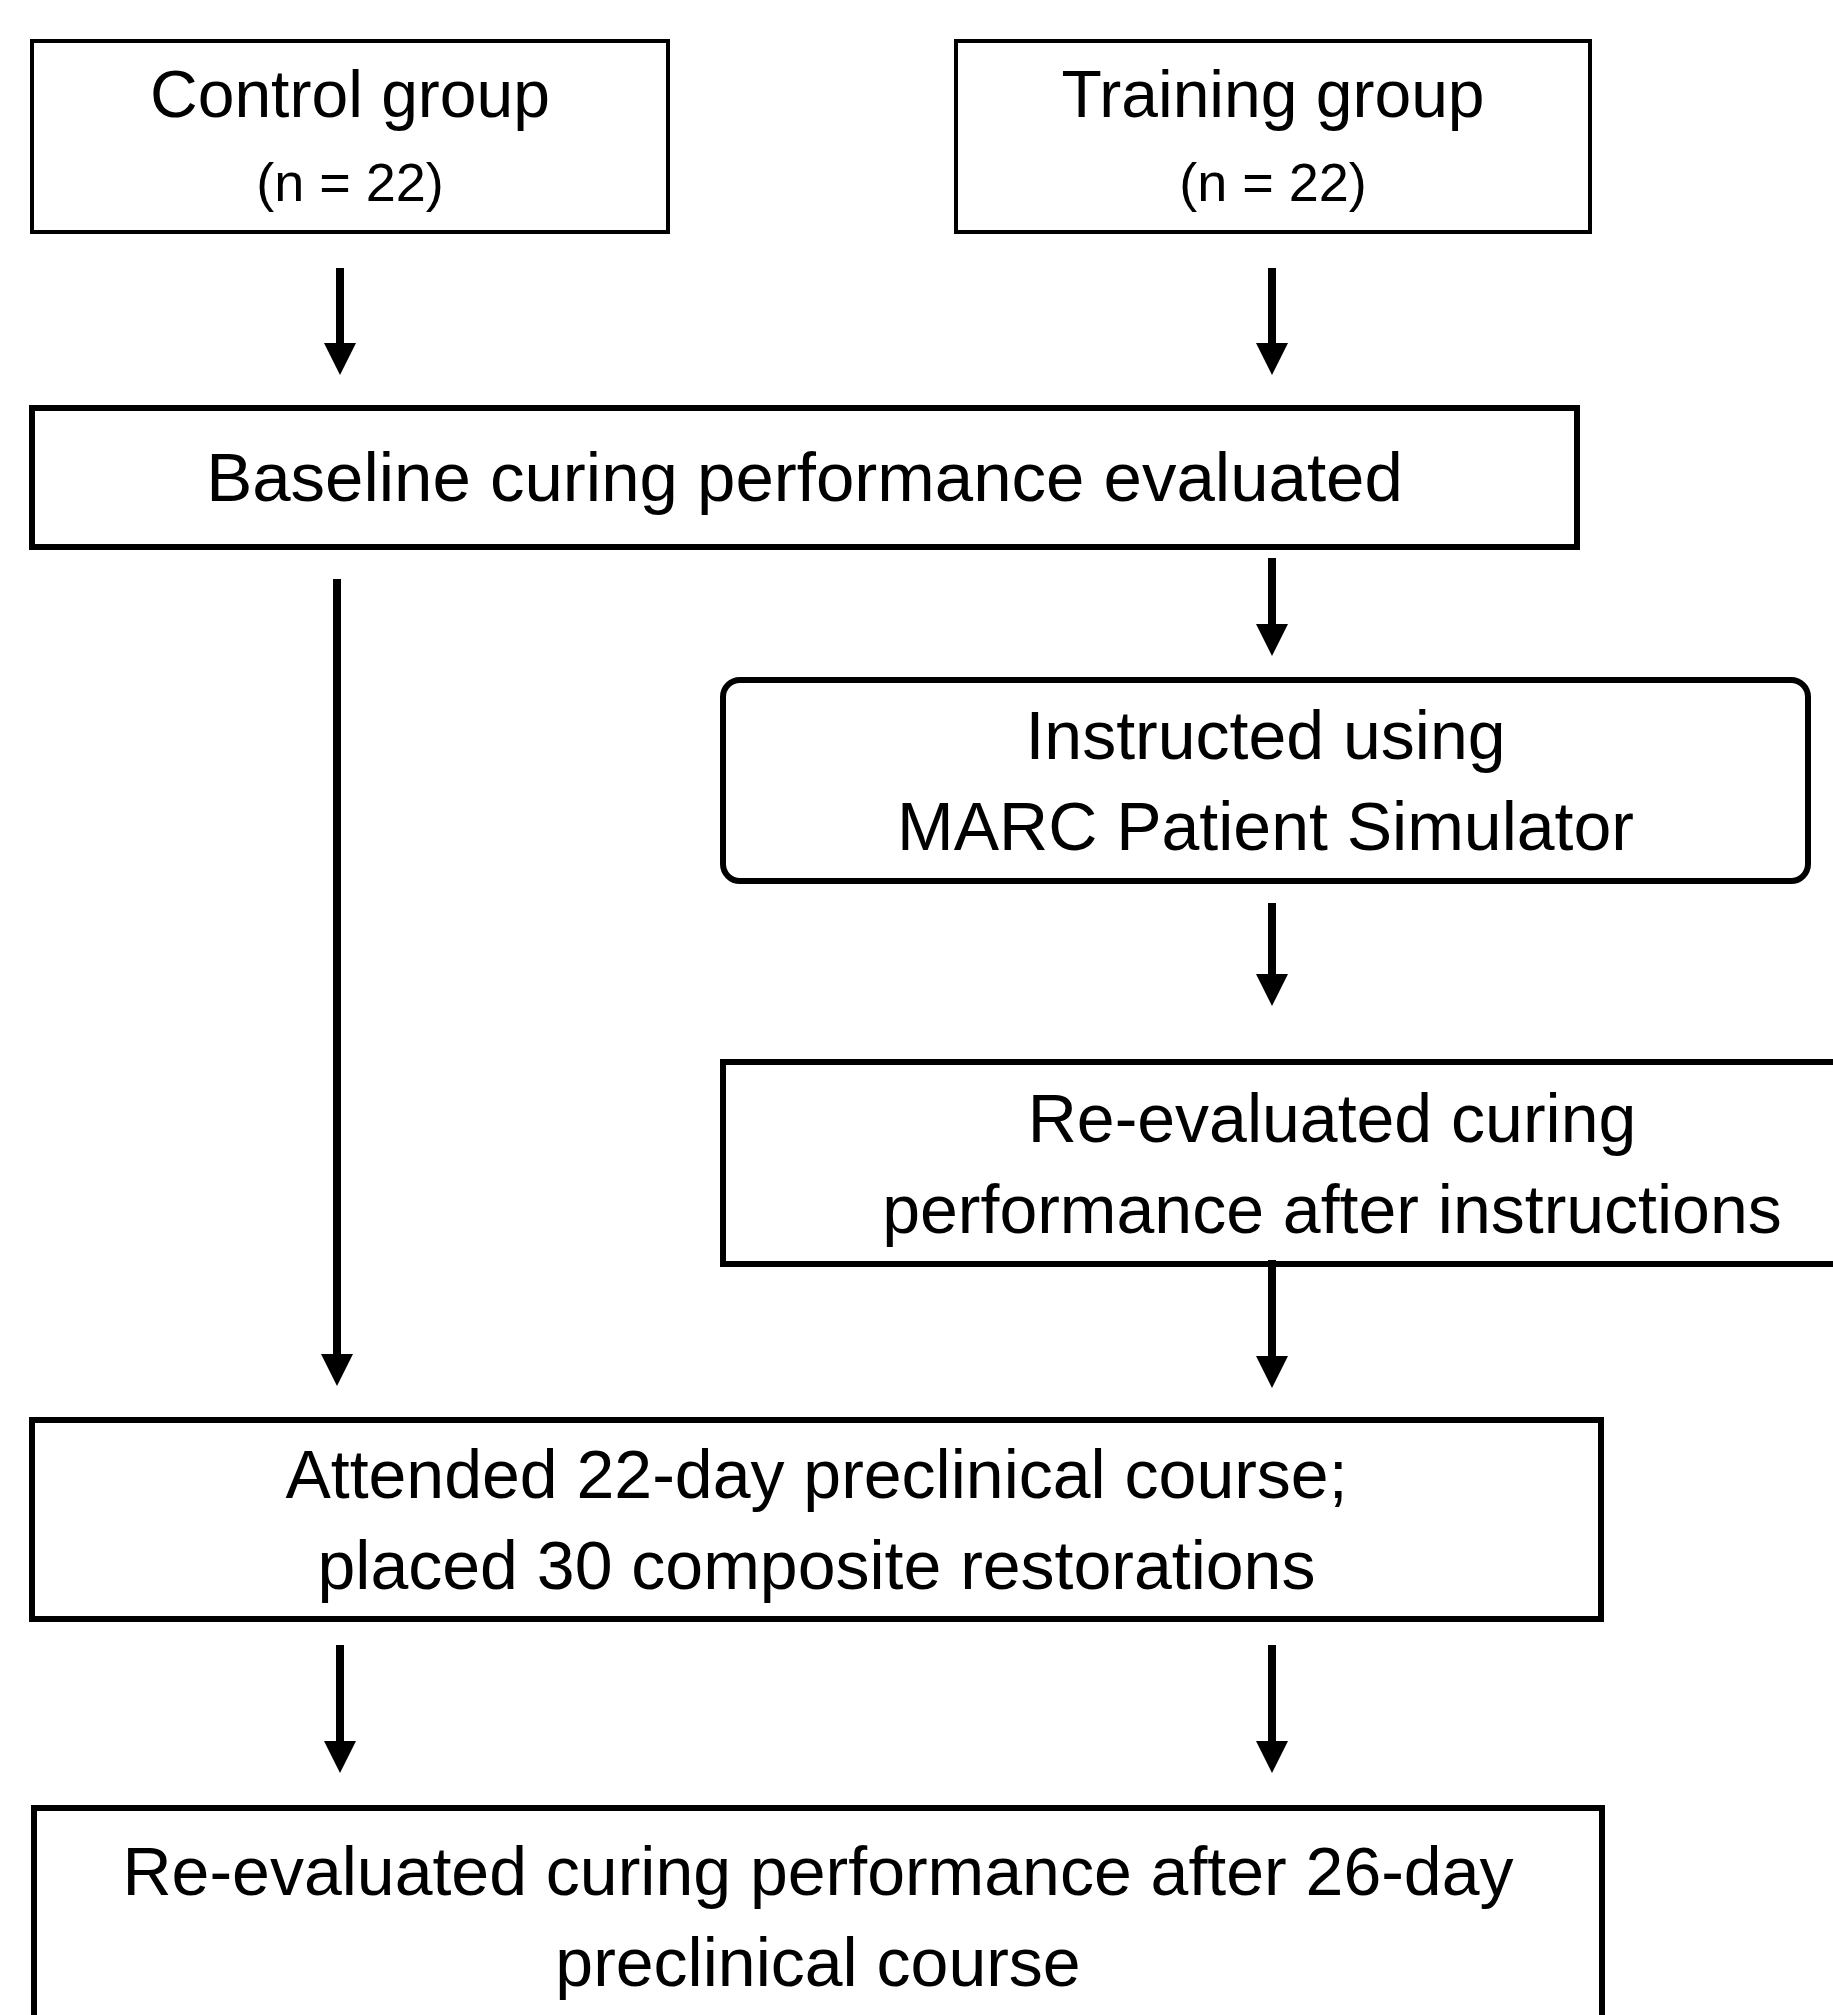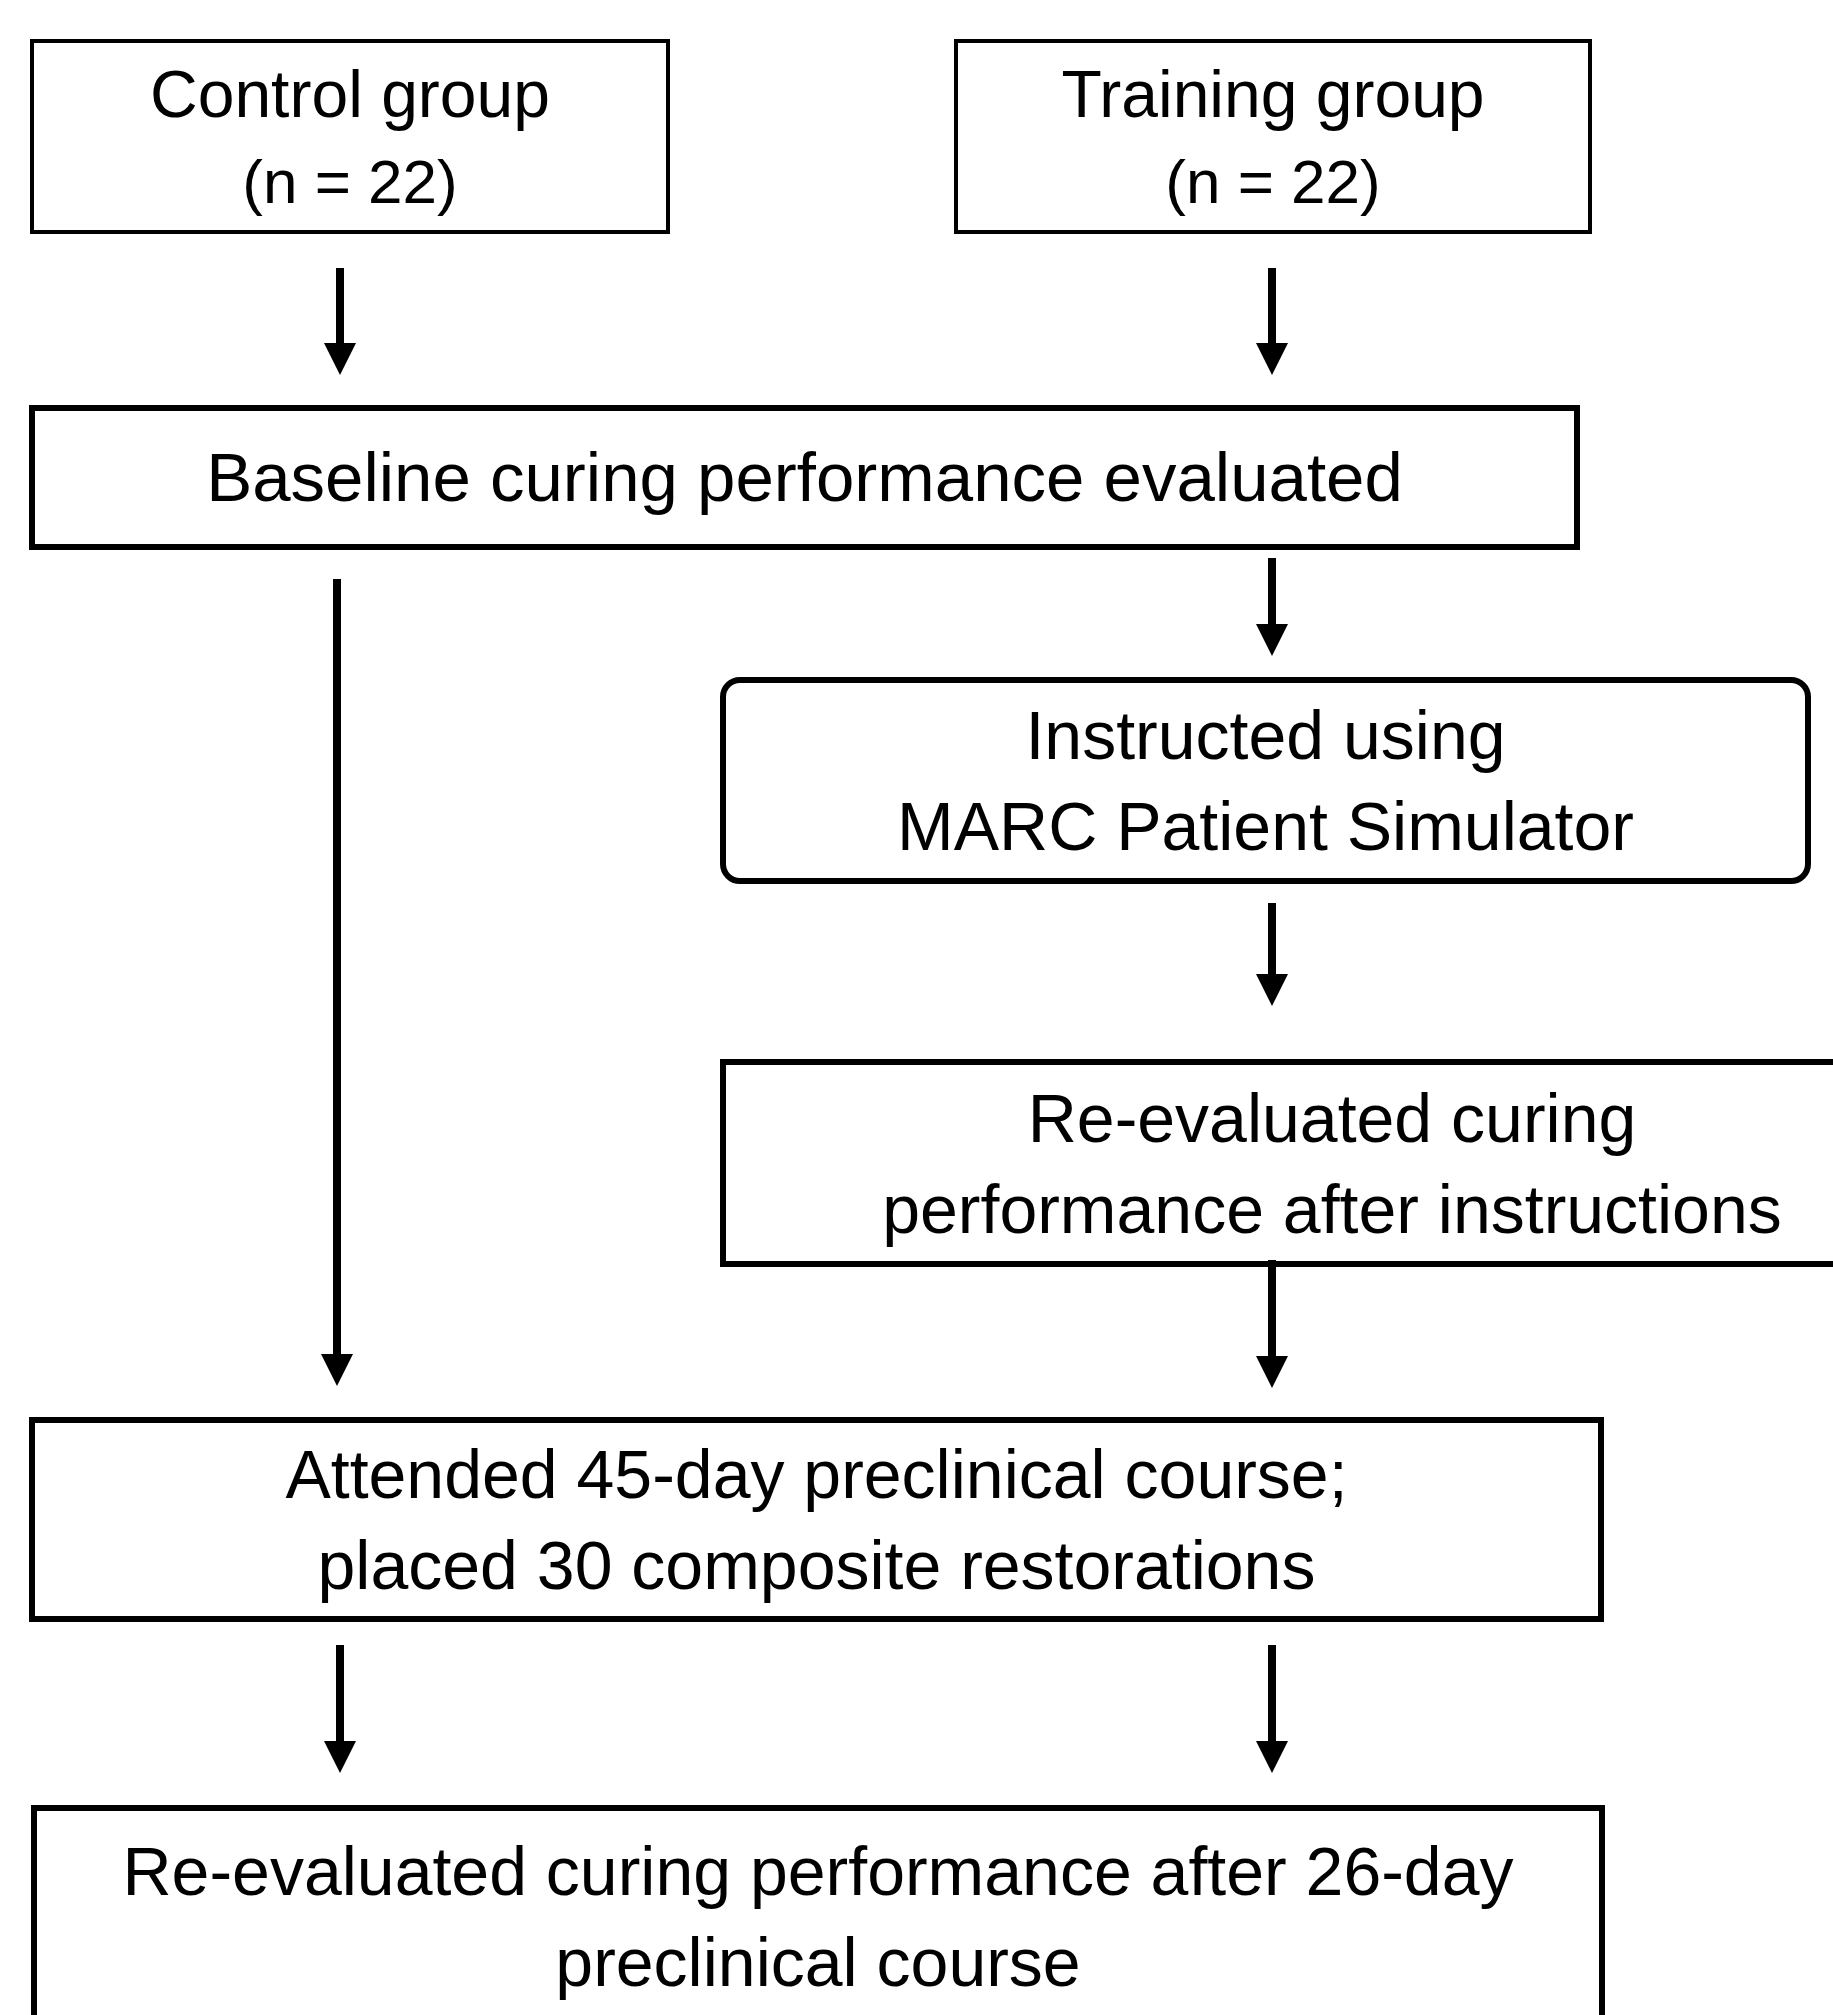--- a/index.html
+++ b/index.html
@@ -31,21 +31,21 @@
     justify-content:center;
     text-align:center;
     gap:7px;
   }
   .line{
     font-size:68px;
     line-height:84px;
     white-space:nowrap;
   }
   .line.title-lg{font-size:66px;line-height:83px;}
-  .line.sub{font-size:62px;line-height:78px;}
+  .line.sub{font-size:54px;line-height:78px;}
   .line.single{font-size:69px;}
   .arrow{
     position:absolute;
     width:32px;
   }
   .arrow .stem{
     position:absolute;
     left:12px;
     top:0;
     bottom:30px;
@@ -115,21 +115,21 @@
     <div class="line">Re-evaluated curing</div>
     <div class="line">performance after instructions</div>
   </div>
 
   <div class="arrow" style="left:1256px;top:1260px;height:128px;">
     <div class="stem"></div>
     <div class="head"></div>
   </div>
 
   <div class="node" style="left:29px;top:1417px;width:1575px;height:205px;border-width:6px;">
-    <div class="line">Attended 45-day preclinical course;</div>
+    <div class="line">Attended 22-day preclinical course;</div>
     <div class="line">placed 30 composite restorations</div>
   </div>
 
   <div class="arrow" style="left:324px;top:1645px;height:128px;">
     <div class="stem"></div>
     <div class="head"></div>
   </div>
   <div class="arrow" style="left:1256px;top:1645px;height:128px;">
     <div class="stem"></div>
     <div class="head"></div>

